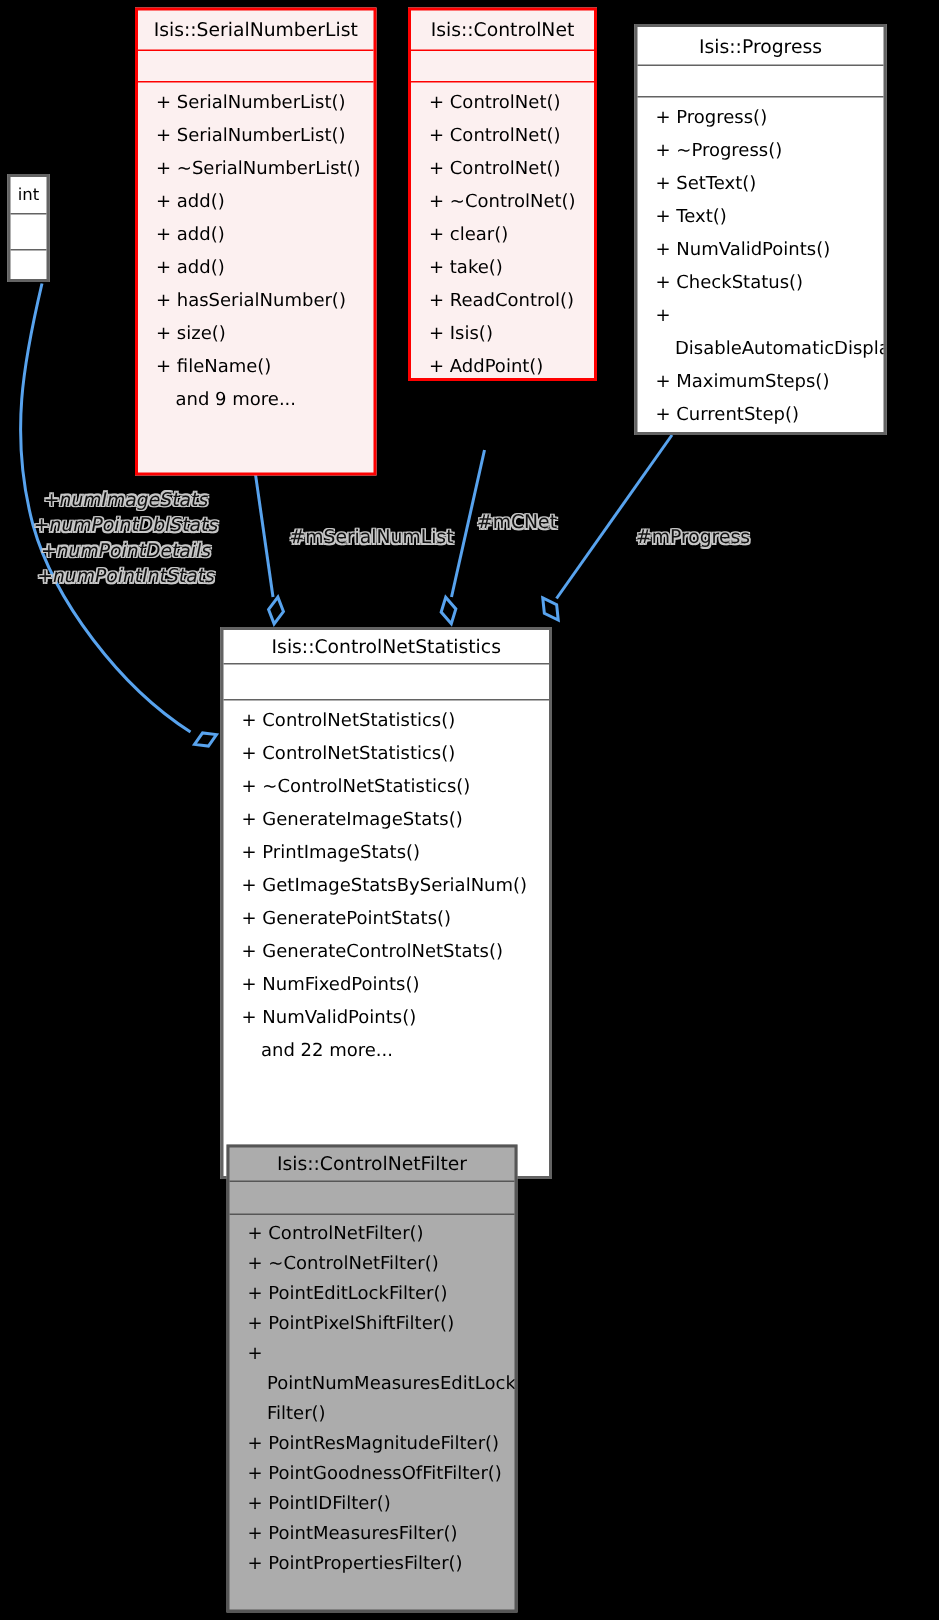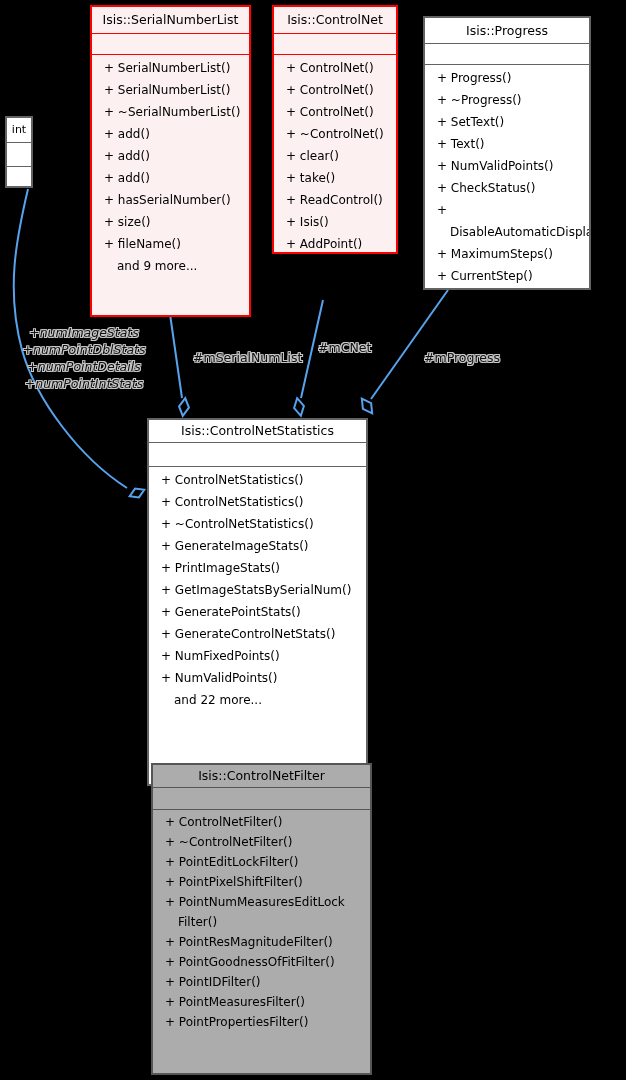--- a/index.html
+++ b/index.html
@@ -57,21 +57,21 @@
   #box-snl .uml-attrs{height:20px;}
   #box-cnet{left:272px;top:5px;width:126px;height:249px;}
   #box-cnet .uml-title{height:26px;line-height:26px;}
   #box-cnet .uml-attrs{height:20px;}
   #box-progress{left:423px;top:16px;width:168px;height:274px;}
   #box-progress .uml-title{height:25px;line-height:25px;}
   #box-progress .uml-attrs{height:20px;}
   #box-stats{left:147px;top:418px;width:221px;height:368px;}
   #box-stats .uml-title{height:22px;line-height:22px;}
   #box-stats .uml-attrs{height:23px;}
-  #box-filter{left:151px;top:763px;width:221px;height:312px;}
+  #box-filter{left:151px;top:763px;width:194px;height:312px;}
   #box-filter .uml-title{height:22px;line-height:22px;}
   #box-filter .uml-attrs{height:21px;}
   #box-filter .member{line-height:20px;}
 
   
   .edge-label{
     position:absolute;font-size:12.5px;color:#111;
     text-shadow:1px 0 0 #c7c7c7,-1px 0 0 #c7c7c7,0 1px 0 #c7c7c7,0 -1px 0 #c7c7c7,
                 1px 1px 0 #c7c7c7,-1px -1px 0 #c7c7c7,1px -1px 0 #c7c7c7,-1px 1px 0 #c7c7c7;
     white-space:nowrap;

